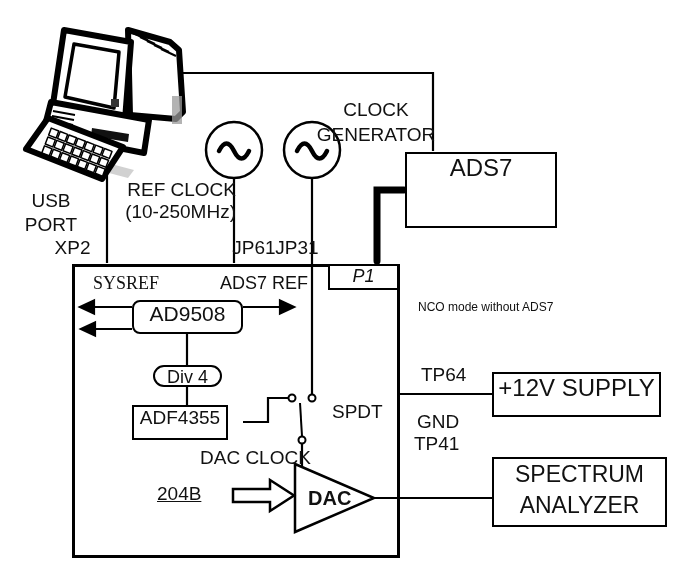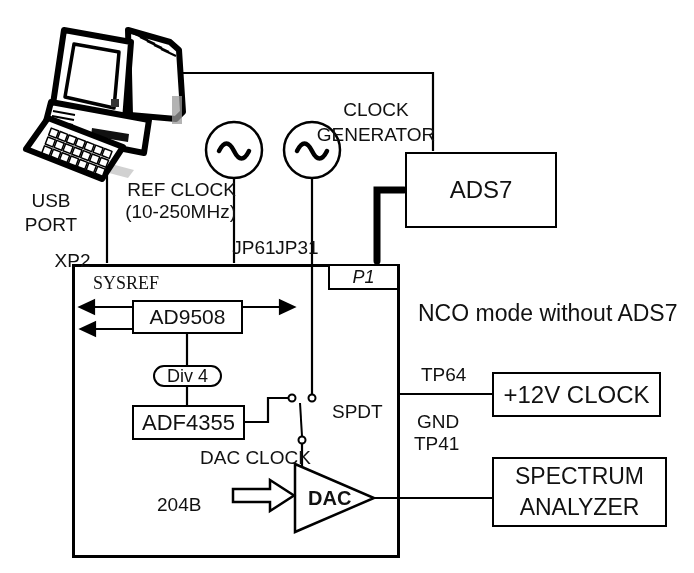--- a/index.html
+++ b/index.html
@@ -1,21 +1,21 @@
 <!DOCTYPE html>
 <html><head>
 <meta charset="utf-8">
 <style>
   html,body{margin:0;padding:0;background:#ffffff;}
   #canvas{position:relative;width:694px;height:573px;background:#ffffff;overflow:hidden;
           font-family:"Liberation Sans","DejaVu Sans",sans-serif;color:#111;}
   #wires{position:absolute;left:0;top:0;z-index:0;}
   .bigbox{position:absolute;border:3px solid #000;background:transparent;z-index:1;box-sizing:border-box;}
   .box{position:absolute;border:2px solid #000;background:#fff;display:flex;flex-direction:column;
-       align-items:center;justify-content:center;box-sizing:border-box;z-index:2;text-align:center;}
+       align-items:center;justify-content:flex-start;box-sizing:border-box;z-index:2;text-align:center;}
   .lbl{position:absolute;z-index:3;line-height:1.12;white-space:nowrap;font-size:19px;}
   .lbl-c{text-align:center;}
 </style>
 </head>
 <body>
 
 <div id="canvas">
 
   <svg id="wires" width="694" height="573" viewBox="0 0 694 573">
 
@@ -105,74 +105,75 @@
   <div class="bigbox" style="left:72px;top:264px;width:328px;height:294px;"></div>
 
   <div class="box" style="left:328px;top:264px;width:71px;height:26px;font-size:18px;font-style:italic;">
     <span>P1</span>
   </div>
 
   <div class="box" style="left:405px;top:152px;width:152px;height:76px;font-size:24px;">
     <span>ADS7</span>
   </div>
 
-  <div class="box" style="left:132px;top:300px;width:111px;height:34px;font-size:21px;">
+  <div class="box" style="left:132px;top:300px;width:111px;height:34px;font-size:21px;border-radius:8px;">
     <span>AD9508</span>
   </div>
 
   <div class="box" style="left:153px;top:365px;width:69px;height:22px;font-size:18px;border-radius:11px;">
     <span>Div 4</span>
   </div>
 
-  <div class="box" style="left:132px;top:405px;width:113px;height:35px;font-size:22px;">
+  <div class="box" style="left:132px;top:405px;width:96px;height:35px;font-size:19px;">
     <span>ADF4355</span>
   </div>
 
   <div class="box" style="left:492px;top:372px;width:169px;height:45px;font-size:24px;">
-    <span>+12V CLOCK</span>
+    <span>+12V SUPPLY</span>
   </div>
 
   <div class="box" style="left:492px;top:457px;width:175px;height:70px;font-size:23px;line-height:31px;">
     <span>SPECTRUM</span>
     <span>ANALYZER</span>
   </div>
 
   <div class="lbl lbl-c" style="left:316px;top:73px;width:120px;line-height:25px;margin-top:24px;">
     <div>CLOCK</div>
     <div>GENERATOR</div>
   </div>
 
   <div class="lbl lbl-c" style="left:22px;top:189px;width:58px;line-height:24px;">
     <div>USB</div>
     <div>PORT</div>
   </div>
 
-  <div class="lbl lbl-c" style="left:50px;top:237px;width:45px;margin-top:13px;">XP2</div>
+  <div class="lbl lbl-c" style="left:50px;top:237px;width:45px;">XP2</div>
 
   <div class="lbl lbl-c" style="left:116px;top:179px;width:120px;line-height:22px;text-align:right;">
     <div>REF CLOCK</div>
     <div>(10-250MHz)</div>
   </div>
 
   <div class="lbl lbl-c" style="left:181px;top:237px;width:50px;margin-left:48px;">JP61</div>
 
   <div class="lbl lbl-c" style="left:272px;top:237px;width:50px;">JP31</div>
 
   <div class="lbl" style="left:93px;top:273px;font-size:18px;font-family:Liberation Serif, serif;">SYSREF</div>
 
+  <div class="lbl" style="left:220px;top:273px;font-size:18px;">ADS7 REF</div>
 
-  <div class="lbl" style="left:418px;top:301px;font-size:23px;text-align:right;">NCO mode without ADS7</div>
+  <div class="lbl" style="left:418px;top:301px;font-size:12px;text-align:right;">NCO mode without ADS7</div>
 
   <div class="lbl" style="left:421px;top:364px;">TP64</div>
 
   <div class="lbl" style="left:417px;top:411px;">GND</div>
 
   <div class="lbl" style="left:414px;top:433px;">TP41</div>
 
   <div class="lbl" style="left:332px;top:401px;">SPDT</div>
 
   <div class="lbl" style="left:200px;top:447px;text-align:center;">DAC CLOCK</div>
 
-  <div class="lbl" style="left:157px;top:494px;">204B</div>
+  <div class="lbl" style="left:157px;top:483px;text-decoration:underline;">204B</div>
 
   <div class="lbl" style="left:308px;top:487px;font-size:20px;font-weight:bold;">DAC</div>
 
 </div>
 
 </body></html>

